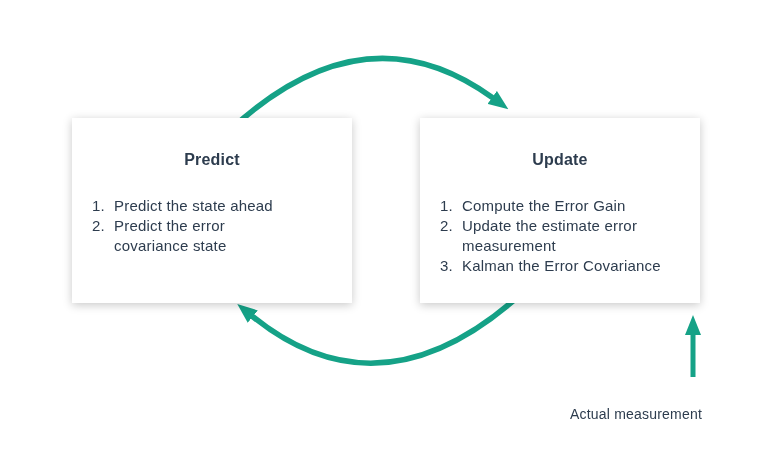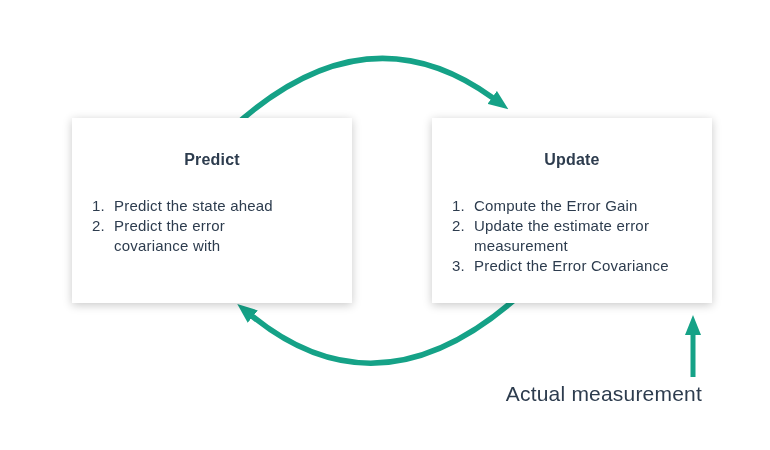--- a/index.html
+++ b/index.html
@@ -39,21 +39,21 @@
   .box {
     position: absolute;
     top: 118px;
     width: 280px;
     height: 185px;
     background: var(--box_bg);
     box-shadow: 0 2px 9px rgba(0,0,0,0.22);
     z-index: 2;
   }
   .box.predict { left: 72px; }
-  .box.update  { left: 420px; margin-left: 12px; }
+  .box.update  { left: 420px; }
   .box-title {
     margin-top: 32px;
     text-align: center;
     font-size: 16px;
     font-weight: bold;
     line-height: 20px;
     letter-spacing: 0.2px;
   }
   .box-list {
     margin-top: 26px;
@@ -64,23 +64,23 @@
     display: grid;
     grid-template-columns: 22px 1fr;
     font-size: 15px;
     line-height: 20px;
     letter-spacing: 0.2px;
   }
   .list-num { text-align: left; }
   .list-text { white-space: pre-line; }
   .annotation {
     position: absolute;
-    top: 384px;
+    top: 404px;
     right: 68px;
-    font-size: 21px;
+    font-size: 14px;
     line-height: 20px;
     letter-spacing: 0.2px;
     z-index: 2;
     text-align: center;
   }
 </style>
 </head>
 <body>
 
 <div class="canvas">
@@ -99,39 +99,39 @@
   <div class="box predict">
     <div class="box-title">Predict</div>
     <div class="box-list">
       <div class="list-row">
         <span class="list-num">1.</span>
         <span class="list-text">Predict the state ahead</span>
       </div>
       <div class="list-row">
         <span class="list-num">2.</span>
         <span class="list-text">Predict the error
-covariance with</span>
+covariance state</span>
       </div>
     </div>
   </div>
 
   <div class="box update">
     <div class="box-title">Update</div>
     <div class="box-list">
       <div class="list-row">
         <span class="list-num">1.</span>
         <span class="list-text">Compute the Error Gain</span>
       </div>
       <div class="list-row">
         <span class="list-num">2.</span>
         <span class="list-text">Update the estimate error
 measurement</span>
       </div>
       <div class="list-row">
         <span class="list-num">3.</span>
-        <span class="list-text">Predict the Error Covariance</span>
+        <span class="list-text">Kalman the Error Covariance</span>
       </div>
     </div>
   </div>
 
   <div class="annotation">Actual measurement</div>
 
 </div>
 
 </body></html>

